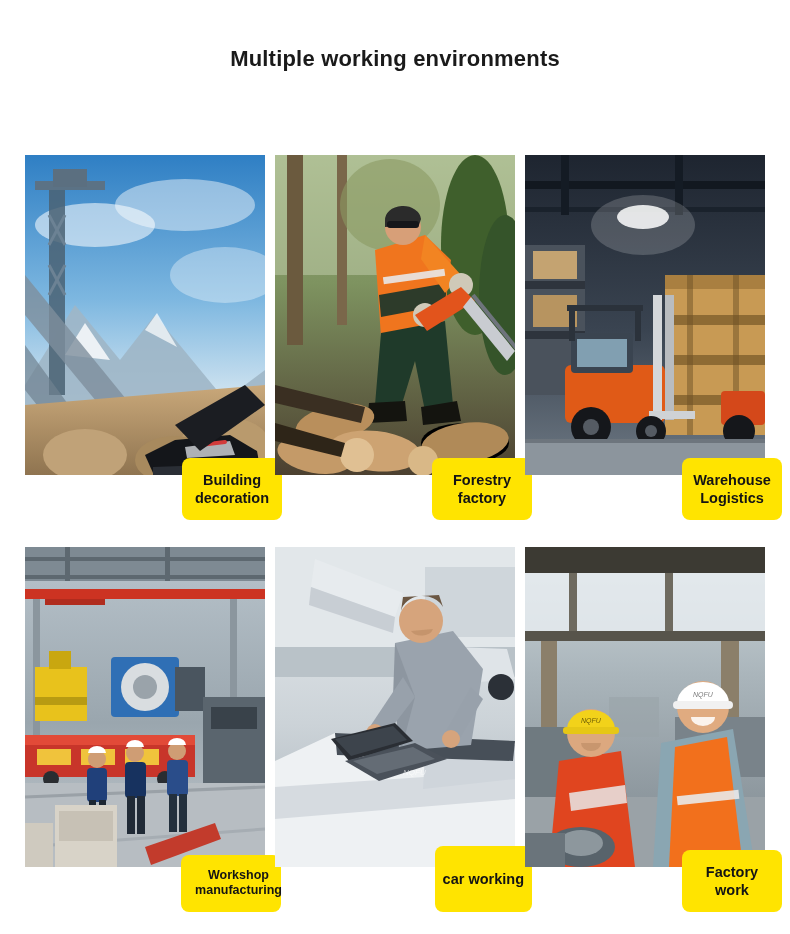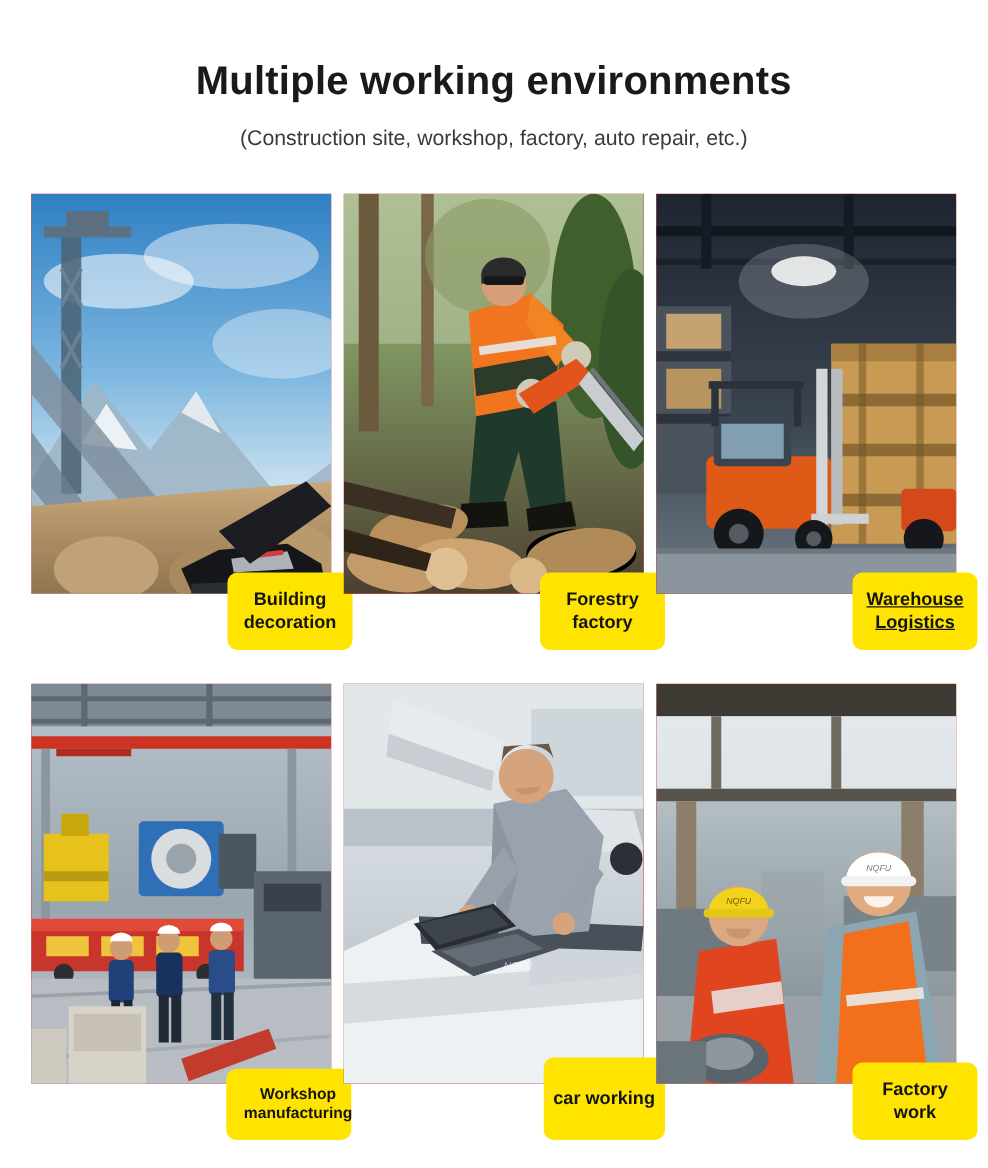--- a/index.html
+++ b/index.html
@@ -19,21 +19,21 @@
     height: 934px;
     background: #ffffff;
   }
 
   .header {
     text-align: center;
     padding-top: 46px;
   }
 
   .title {
-    font-size: 32px;
+    font-size: 22px;
     font-weight: bold;
     color: #1a1a1a;
     letter-spacing: 0.2px;
     margin: 0;
   }
 
   .subtitle {
     font-size: 17px;
     color: #3a3a3a;
     margin: 18px 0 0 0;
@@ -89,33 +89,32 @@
     display: flex;
     align-items: center;
     justify-content: center;
   }
 
   .label.small { font-size: 12.5px; }
 
   
   .card.c1 .label { bottom: -45px; right: -17px; }
   .card.c2 .label { bottom: -45px; right: -17px; }
-  .card.c3 .label { bottom: -45px; right: -17px; text-decoration: underline; }
+  .card.c3 .label { bottom: -45px; right: -17px; }
   .card.c4 .label { bottom: -45px; right: -16px; padding-left: 23px; }
   .card.c5 .label { bottom: -45px; right: -17px; height: 66px; }
   .card.c6 .label { bottom: -45px; right: -17px; }
 </style>
 </head>
 <body>
 
 <div class="page">
 
   <div class="header">
     <h1 class="title">Multiple working environments</h1>
-    <p class="subtitle">(Construction site, workshop, factory, auto repair, etc.)</p>
   </div>
 
   <div class="grid">
 
     <div class="card c1">
       <div class="photo">
         <svg width="240" height="320" viewBox="0 0 240 320" xmlns="http://www.w3.org/2000/svg">
           <defs>
             <linearGradient id="sky1" x1="0" y1="0" x2="0" y2="1">
               <stop offset="0%" stop-color="#2f7fc4"></stop>

